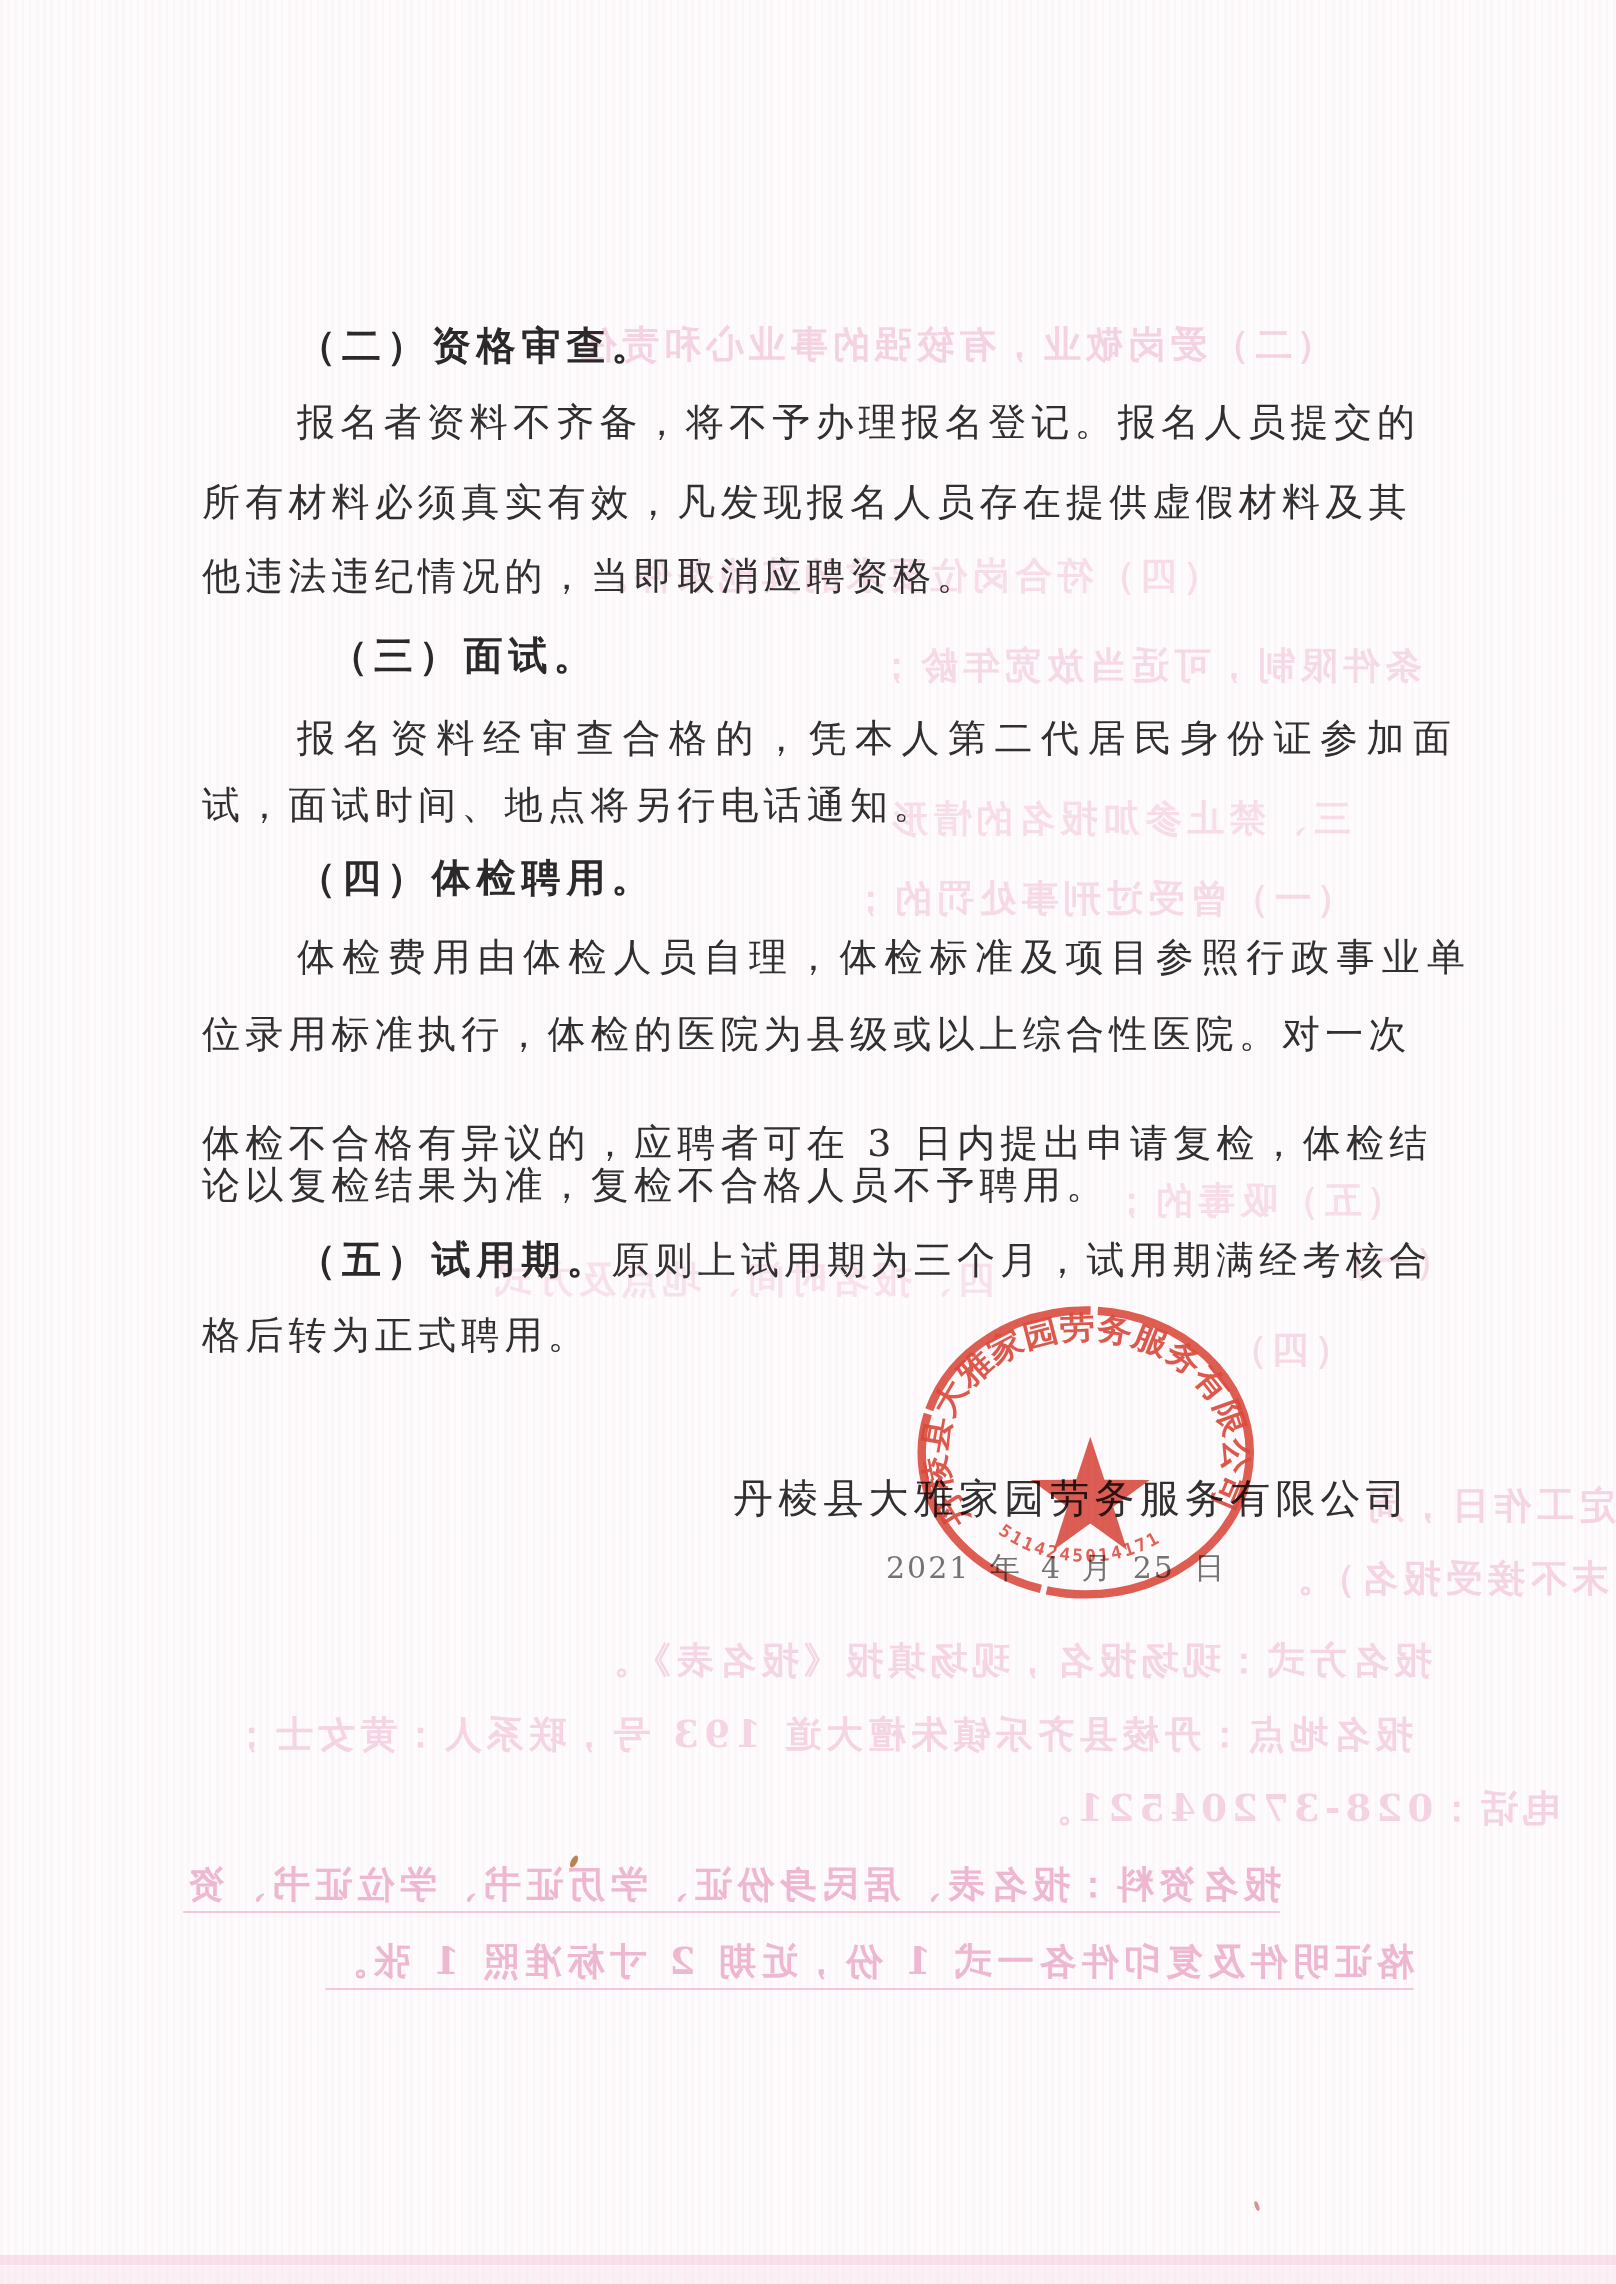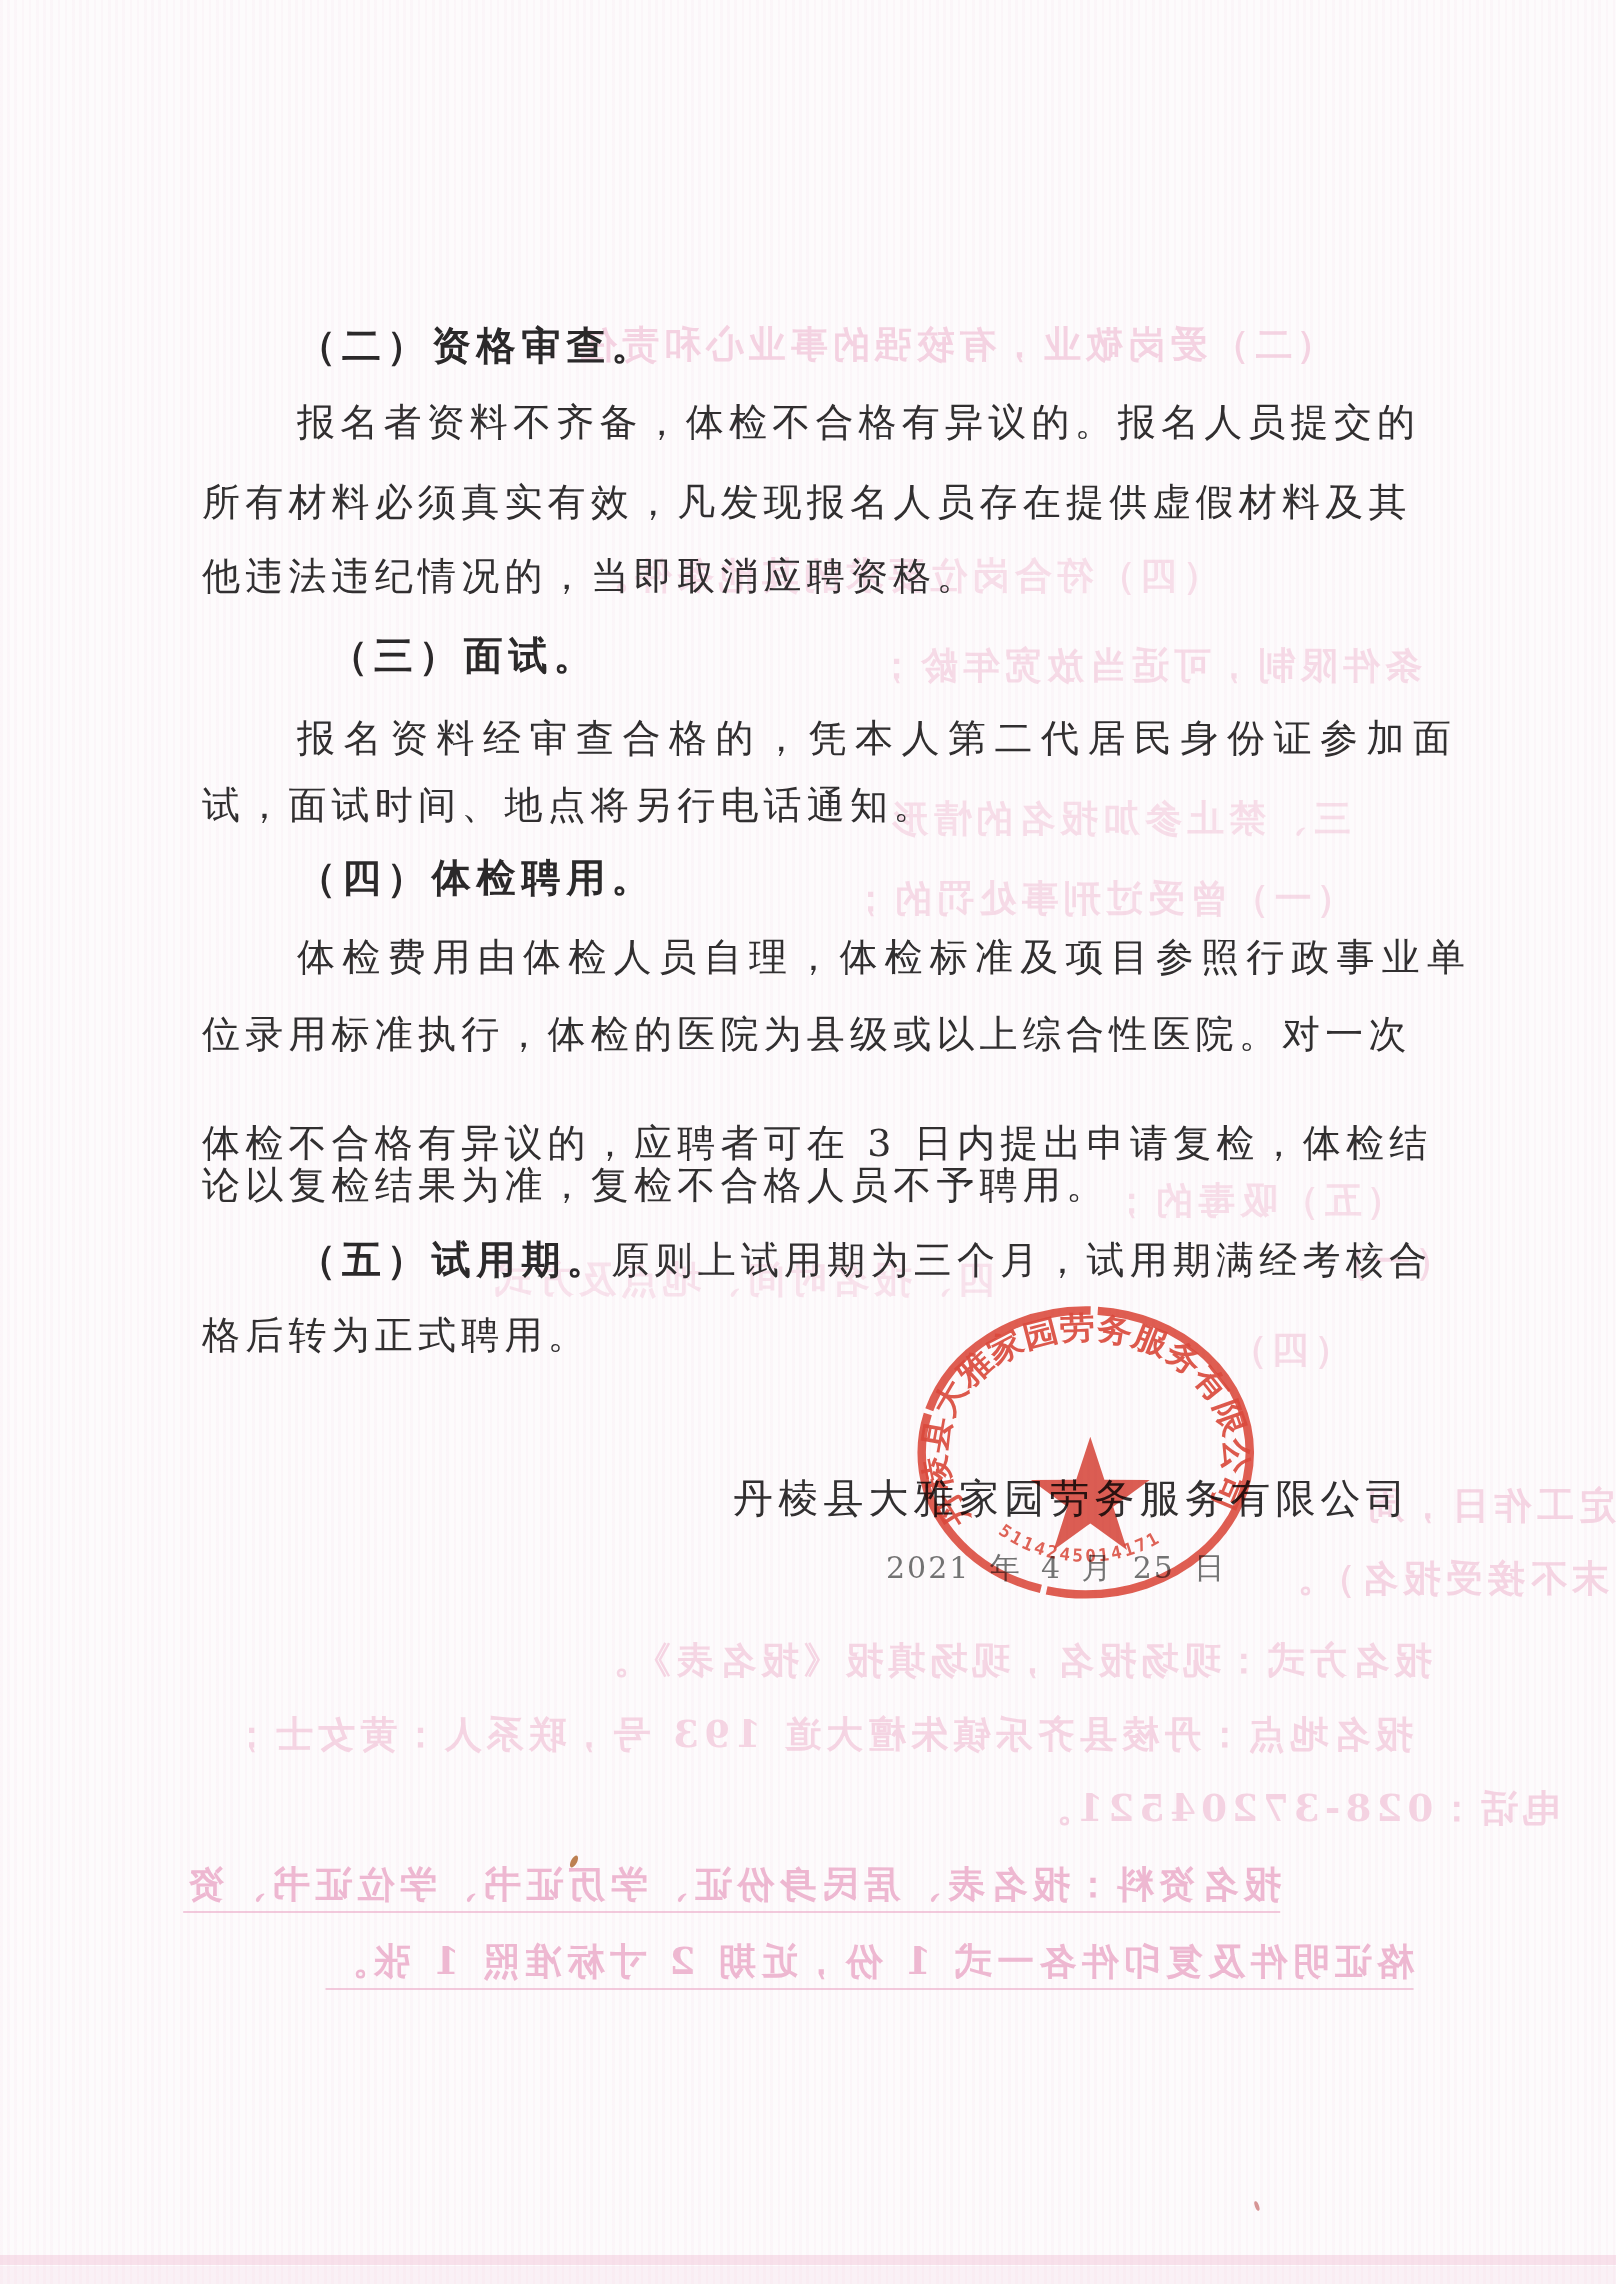--- a/index.html
+++ b/index.html
@@ -99,21 +99,21 @@
   <div class="bleed bl-8">（四）</div>
   <div class="bleed bl-9">—5 月 10 日（法定工作日，周</div>
   <div class="bleed bl-10">末不接受报名）。</div>
   <div class="bleed bl-11">报名方式：现场报名，现场填报《报名表》。</div>
   <div class="bleed bl-12">报名地点：丹棱县齐乐镇朱檀大道 193 号，联系人：黄女士；</div>
   <div class="bleed bl-13">电话：028-37204521。</div>
   <div class="bleed strong bl-14">报名资料：报名表、居民身份证、学历证书、学位证书、资</div>
   <div class="bleed strong bl-15">格证明件及复印件各一式 1 份，近期 2 寸标准照 1 张。</div>
 
   <div class="ln ln-0 ind"><span class="head">（二）资格审查。</span><span></span></div>
-  <div class="ln ln-1 ind"><span class="head"></span><span>报名者资料不齐备，体检不合格有异议的。报名人员提交的</span></div>
+  <div class="ln ln-1 ind"><span class="head"></span><span>报名者资料不齐备，将不予办理报名登记。报名人员提交的</span></div>
   <div class="ln ln-2"><span class="head"></span><span>所有材料必须真实有效，凡发现报名人员存在提供虚假材料及其</span></div>
   <div class="ln ln-3"><span class="head"></span><span>他违法违纪情况的，当即取消应聘资格。</span></div>
   <div class="ln ln-4 ind"><span class="head">（三）面试。</span><span></span></div>
   <div class="ln ln-5 ind sp13"><span class="head"></span><span>报名资料经审查合格的，凭本人第二代居民身份证参加面</span></div>
   <div class="ln ln-6"><span class="head"></span><span>试，面试时间、地点将另行电话通知。</span></div>
   <div class="ln ln-7 ind"><span class="head">（四）体检聘用。</span><span></span></div>
   <div class="ln ln-8 ind sp11"><span class="head"></span><span>体检费用由体检人员自理，体检标准及项目参照行政事业单</span></div>
   <div class="ln ln-9"><span class="head"></span><span>位录用标准执行，体检的医院为县级或以上综合性医院。对一次</span></div>
   <div class="ln ln-10"><span class="head"></span><span>体检不合格有异议的，应聘者可在 3 日内提出申请复检，体检结</span></div>
   <div class="ln ln-11"><span class="head"></span><span>论以复检结果为准，复检不合格人员不予聘用。</span></div>

